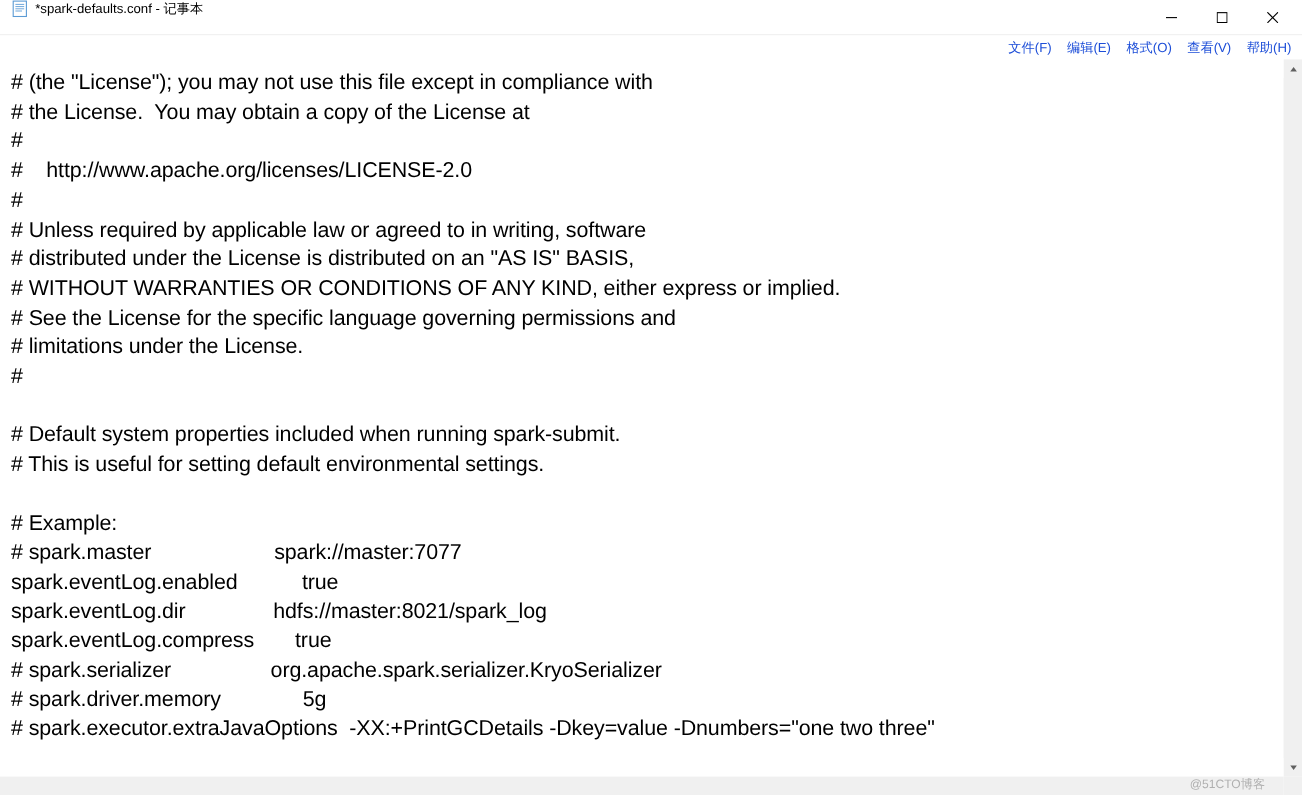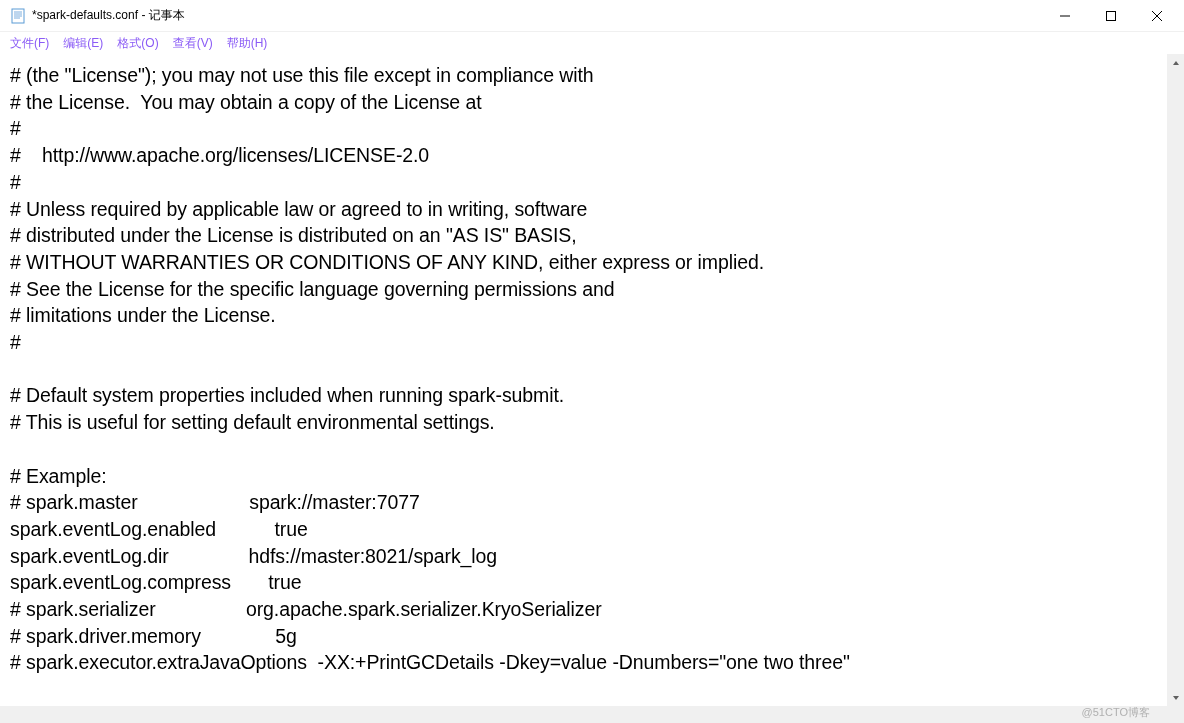--- a/index.html
+++ b/index.html
@@ -11,21 +11,20 @@
       font-family: "Segoe UI", "Microsoft YaHei", sans-serif;
       background: #ffffff;
       width: 1184px;
       height: 723px;
       overflow: hidden;
       position: relative;
     }
     .titlebar {
       height: 32px;
       display: flex;
-      align-items: center;
       padding: 0 4px;
       background: #ffffff;
       border-bottom: 1px solid #f0f0f0;
     }
     .titlebar-icon {
       width: 16px;
       height: 16px;
       margin: 0 6px;
       display: inline-block;
     }
@@ -60,21 +59,22 @@
       stroke-width: 1;
       fill: none;
     }
     .menubar {
       height: 22px;
       display: flex;
       align-items: center;
       padding: 0 6px;
       font-size: 12px;
       gap: 6px;
-      color: #8b5cf6;
+      color: #1d4ed8;
+      justify-content: flex-end;
     }
     .menu-item {
       padding: 2px 4px;
       cursor: pointer;
     }
     .content-area {
       position: absolute;
       top: 54px;
       left: 0;
       right: 17px;

